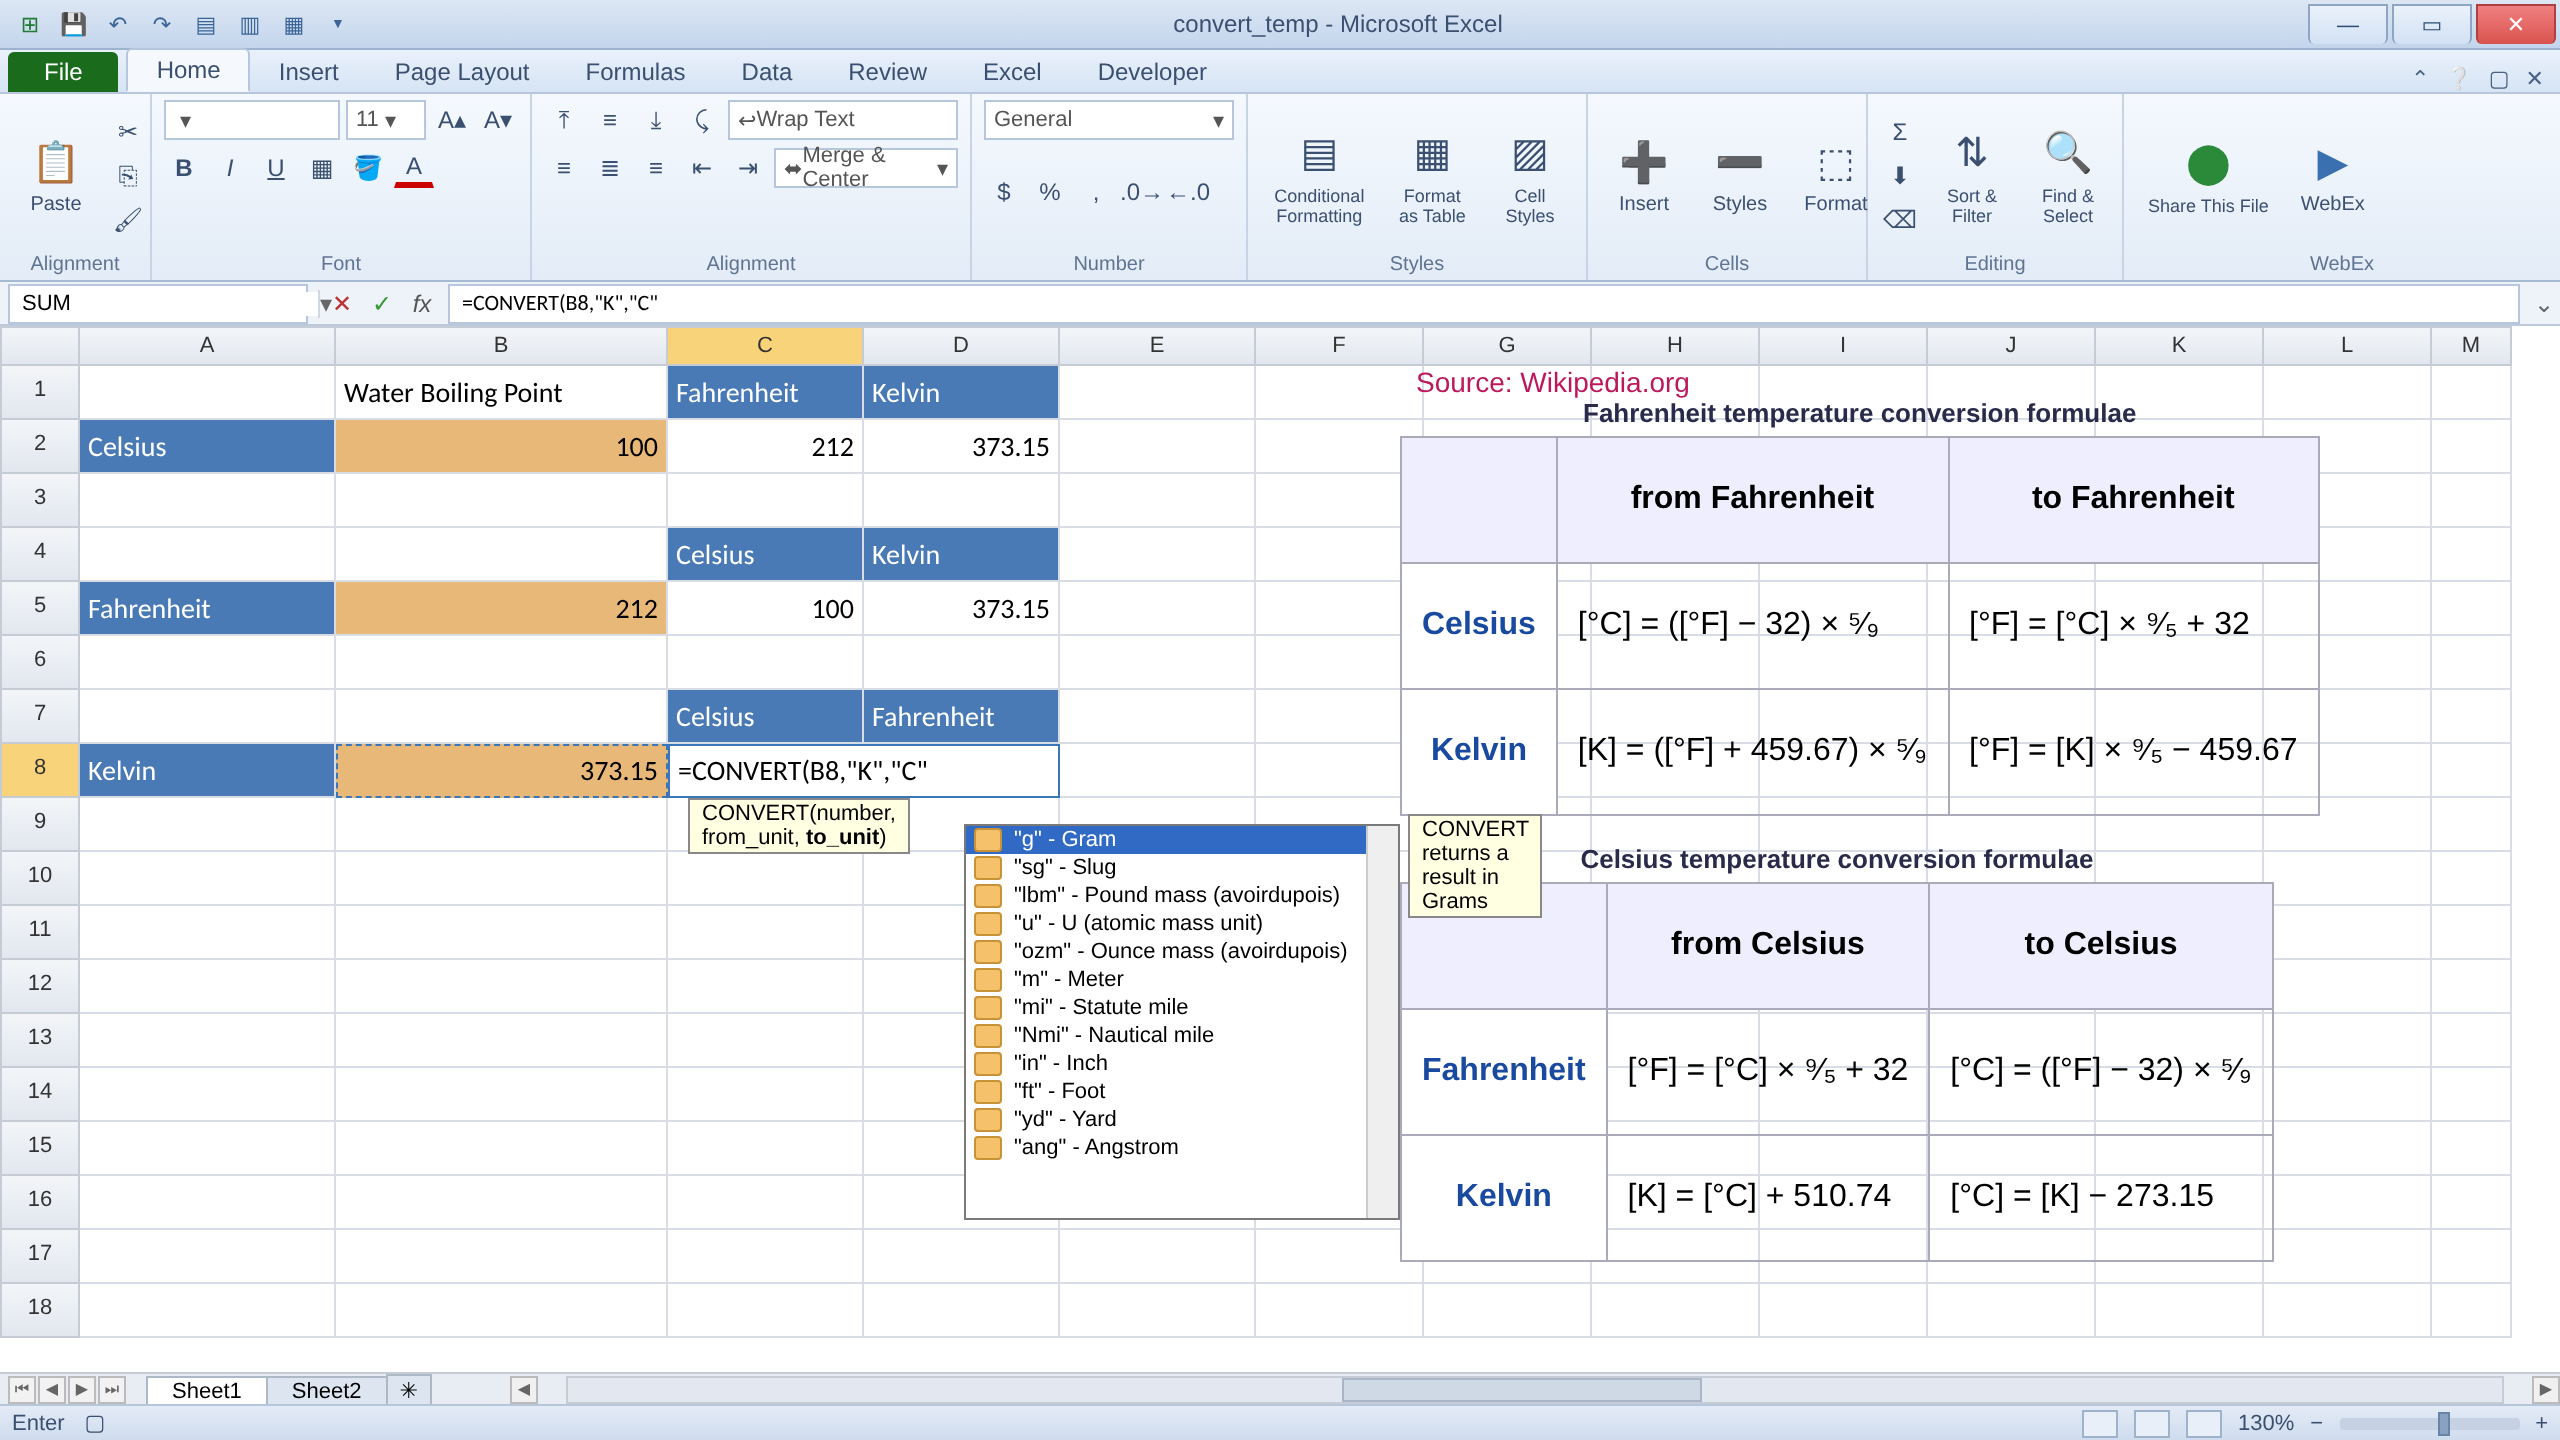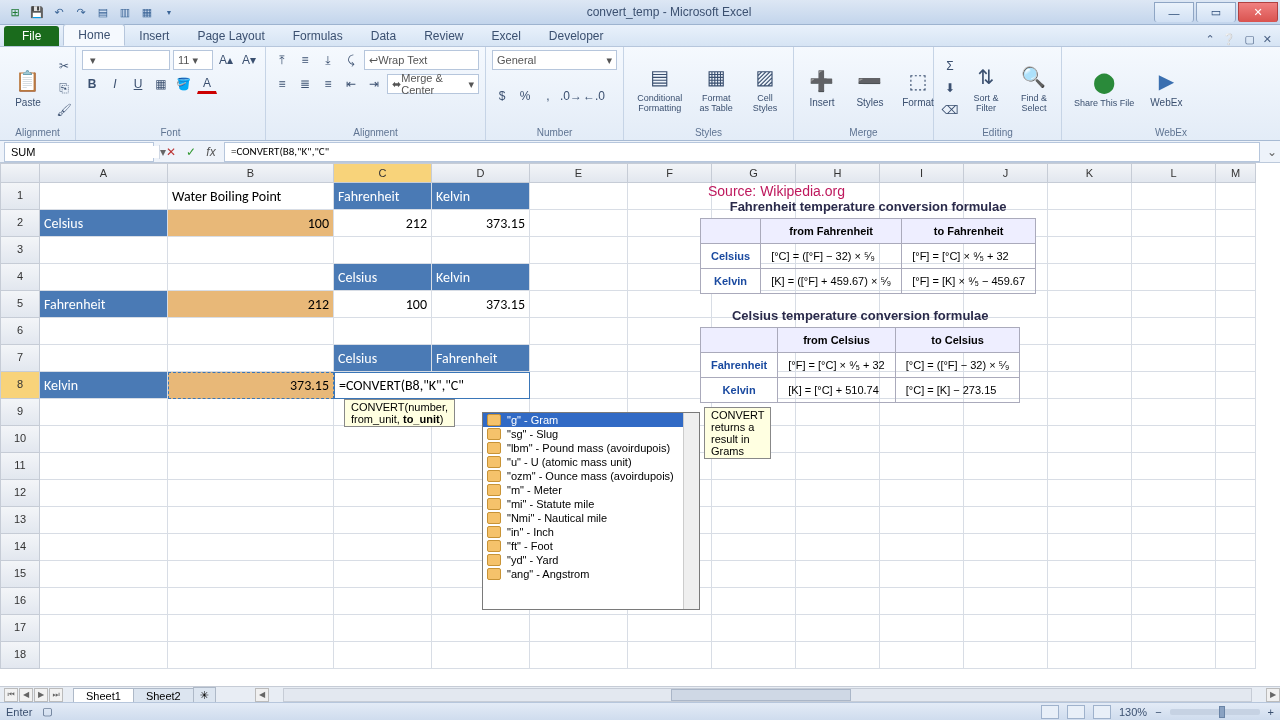--- a/index.html
+++ b/index.html
@@ -58,21 +58,21 @@
 .cell.lbl { background:#e8b878; color:#000; }
 .cell.num { justify-content:flex-end; }
 .cell.editing { border:1px solid #3a76b8; z-index:5; }
 .marching { border:1.5px dashed #3a76b8 !important; z-index:4; }
 
 
 .ref { position:absolute; top:20px; left:700px; font-family:Verdana,Arial,sans-serif; font-size:12px; }
 .ref .src { font-size:14px; color:#be185d; padding-left:8px;}
 .convtbl { border-collapse:collapse; margin-bottom:14px; }
 .convtbl caption { font-weight:bold; font-size:13px; color:#2a2a4a; padding-bottom:4px; }
-.convtbl th, .convtbl td { border:1px solid #aab; padding:6px 10px; font-size:11px; text-align:center; }
+.convtbl th, .convtbl td { border:1px solid #aab; padding:22px 10px; font-size:16px; text-align:center; }
 .convtbl th { background:#eef; font-weight:bold; }
 .convtbl .rowlab { color:#1a4aa0; font-weight:bold; background:#fff; }
 .convtbl td.formula { text-align:left; white-space:nowrap; }
 
 
 .fntip { position:absolute; background:#ffffe1; border:1px solid #888; font-size:11px; padding:1px 6px; z-index:20; font-family:Tahoma,sans-serif; }
 .fntip b { font-weight:bold; }
 .unitdd { position:absolute; background:#fff; border:1px solid #7a7a7a; width:218px; max-height:200px; overflow:hidden; z-index:19; font-size:11px; font-family:Tahoma,sans-serif; }
 .unitdd .row { display:flex; align-items:center; gap:6px; padding:1px 4px; }
 .unitdd .row .ic { width:14px; height:12px; background:#f5c26b; border:1px solid #c89336; border-radius:2px; }
@@ -241,21 +241,21 @@
         </div>
       <div class="bigbtn">
           <span class="ico">➖</span>
           <span>Styles</span>
         </div>
       <div class="bigbtn">
           <span class="ico">⬚</span>
           <span>Format</span>
         </div>
     </div>
-    <div class="group-label">Merge</div>
+    <div class="group-label">Cells</div>
   </div>
   <div class="group" style="width:128px">
     <div class="group-body">
       <div class="smallcol">
         <span class="ibtn">Σ</span>
         <span class="ibtn">⬇</span>
         <span class="ibtn">⌫</span>
       </div>
       <div class="bigbtn">
           <span class="ico">⇅</span>

